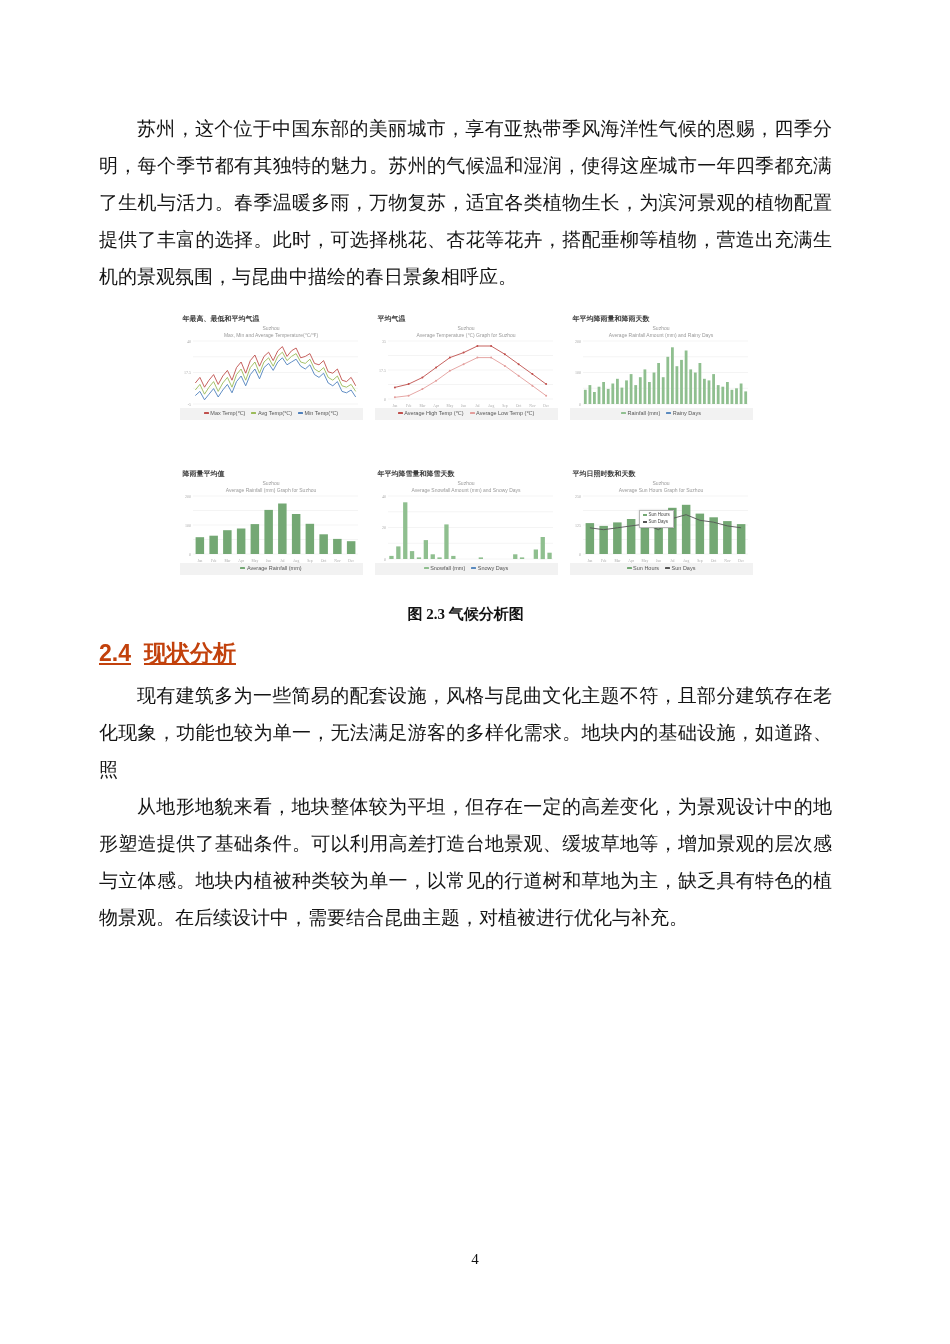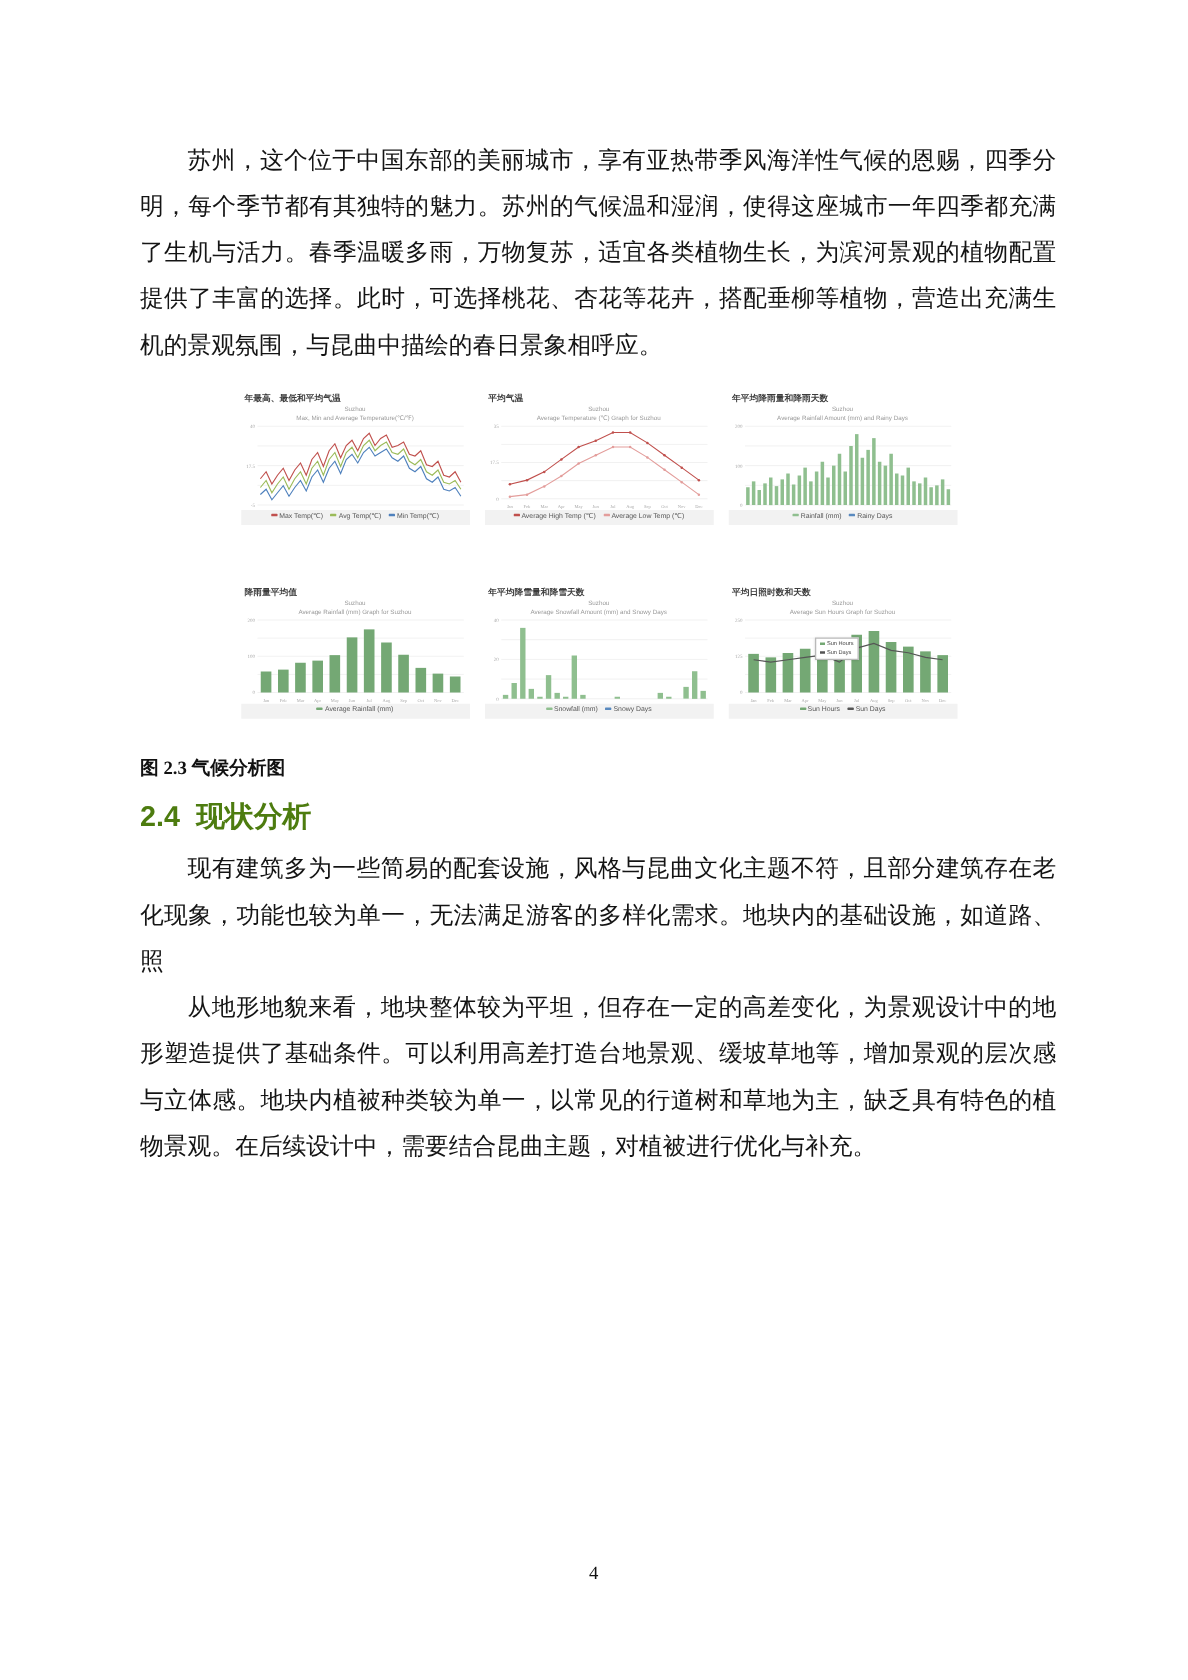--- a/index.html
+++ b/index.html
@@ -1,21 +1,21 @@
 <!DOCTYPE html>
 <html><head>
 <meta charset="utf-8">
 <style>
   html,body{margin:0;padding:0;background:#ffffff;}
   .page{
     position:relative;width:950px;height:1344px;margin:0 auto;
     background:#ffffff;overflow:hidden;
     font-family:"Liberation Serif","DejaVu Serif",serif;color:#141414;
   }
-  .content{position:absolute;left:112px;top:110px;width:733px;}
+  .content{position:absolute;left:99px;top:110px;width:733px;}
   .para{
     margin:0;font-size:19px;line-height:37px;
     text-align:justify;text-indent:2em;
   }
   
   .figure{width:572px;margin:18px auto 0 auto;}
   .figure-row{display:flex;gap:12px;}
   .figure-row + .figure-row{margin-top:48px;}
   .mini-chart{width:183px;background:#ffffff;}
   .chart-title{
@@ -39,25 +39,25 @@
   .chart-tip{
     position:absolute;left:38%;top:24%;
     background:#ffffff;border:0.5px solid #b9b9b9;
     box-shadow:0 0 2px rgba(0,0,0,.18);
     padding:1.5px 3px;font-size:4.5px;color:#444;line-height:1.5;
     font-family:"Liberation Sans","DejaVu Sans",sans-serif;
   }
   .chart-tip i{display:inline-block;width:4px;height:2px;margin-right:1.5px;vertical-align:middle;}
   
   .fig-caption{
-    text-align:left;font-weight:bold;font-size:15px;margin-top:30px;color:#111;
+    text-align:center;font-weight:bold;font-size:15px;margin-top:30px;color:#111;
   }
   .section-heading{
     font-family:"Liberation Sans","DejaVu Sans",sans-serif;
-    font-size:23px;font-weight:bold;color:#4d7c0f;margin:14px 0 8px 0;
+    font-size:23px;font-weight:bold;color:#c2410c;margin:14px 0 8px 0;text-decoration:underline;
   }
   .section-heading .sec-num{margin-right:13px;}
   .page-number{
     position:absolute;left:0;right:0;bottom:76px;text-align:center;
     font-size:15px;color:#111;
   }
 </style>
 </head>
 <body>
 

